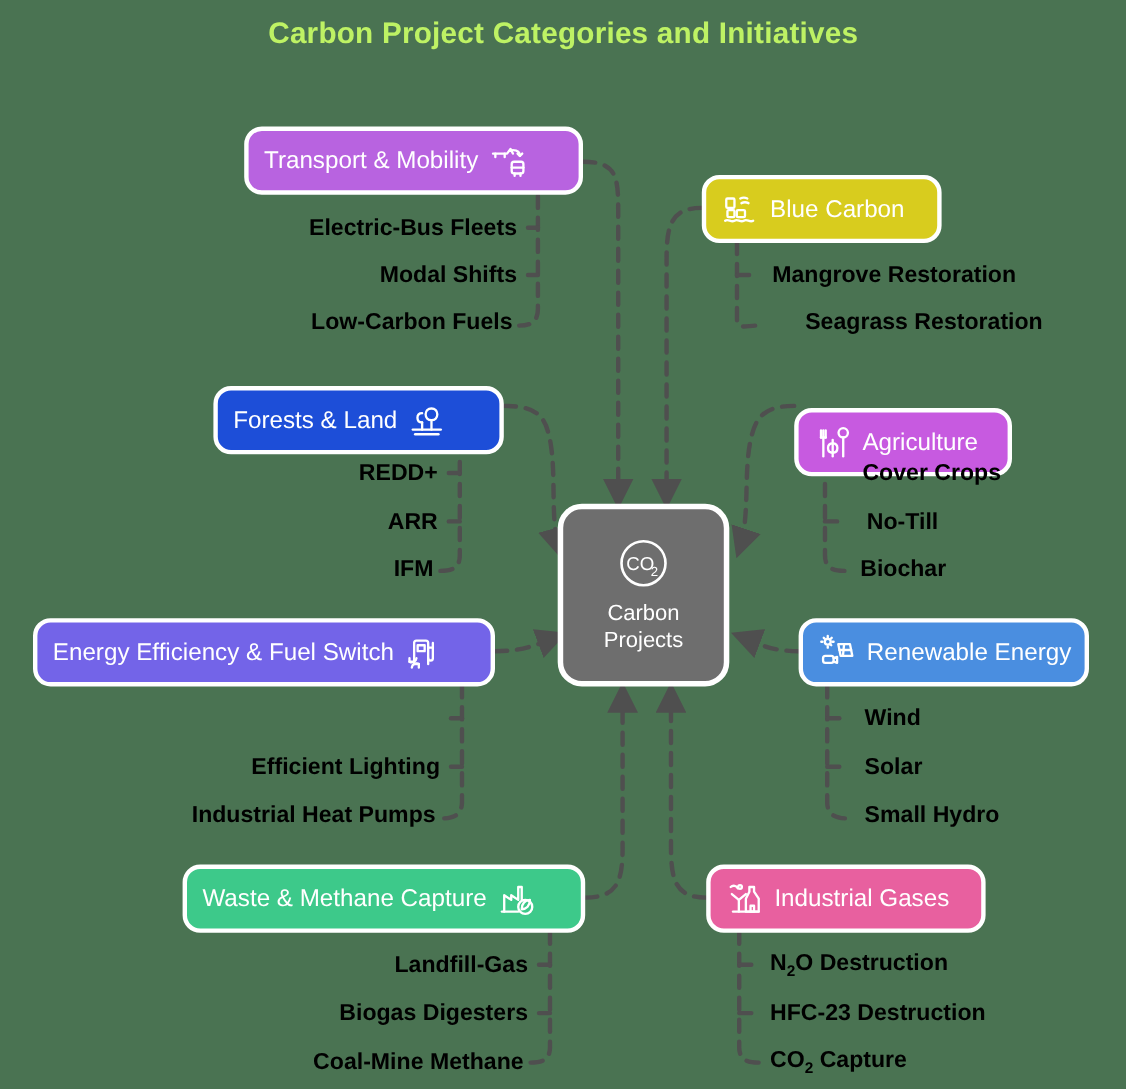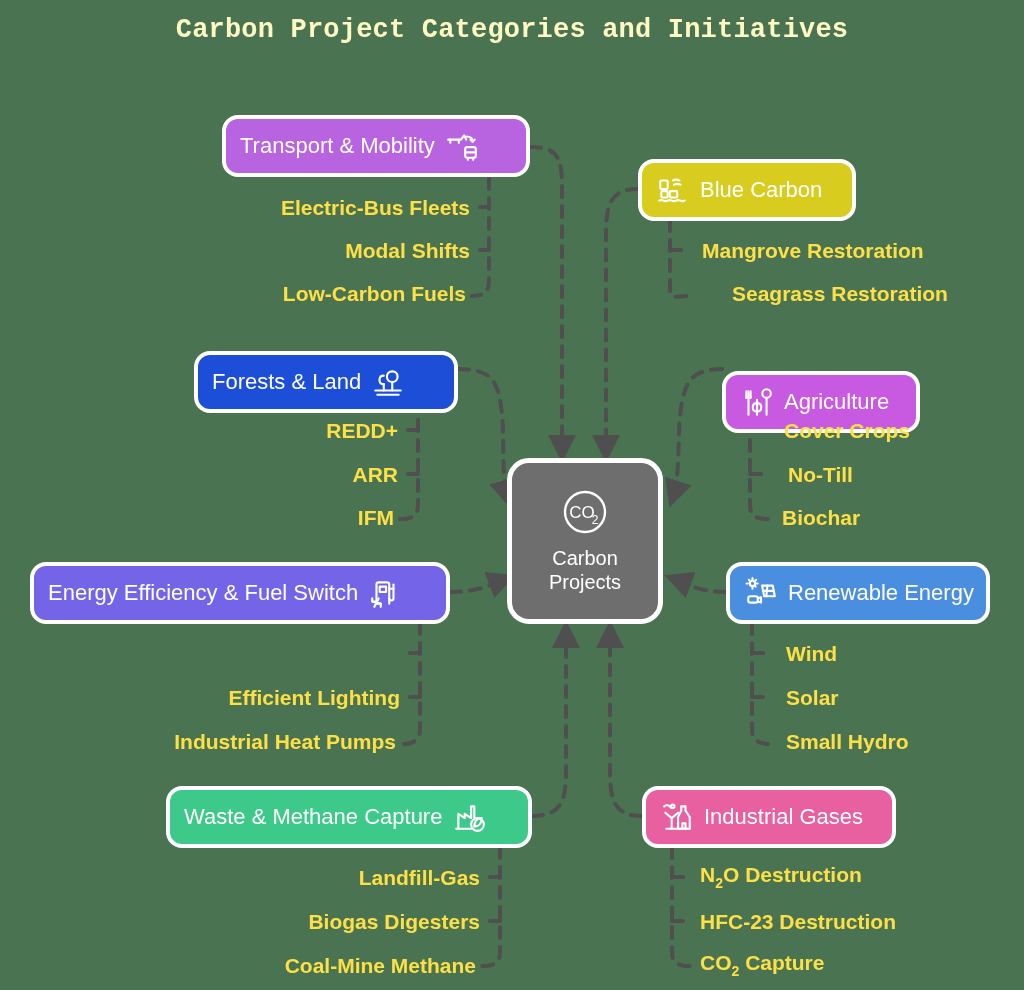--- a/index.html
+++ b/index.html
@@ -10,23 +10,22 @@
     overflow:hidden;
     position:relative;
   }
   #stage{position:absolute;inset:0;width:1024px;height:990px;}
   #wires{position:absolute;left:0;top:0;width:1024px;height:990px;pointer-events:none;}
 
   .title{
     position:absolute;top:15px;left:0;width:1024px;
     text-align:center;
     font-size:27px;font-weight:bold;
-    color:#fef9c3;
+    color:#bef264;
     letter-spacing:.2px;
-    font-family:Liberation Mono, monospace;
   }
 
   
   .center-node{
     position:absolute;left:507px;top:458px;
     width:156px;height:166px;
     background:#6e6e6e;
     border:5px solid #ffffff;
     border-radius:22px;
     box-sizing:border-box;
@@ -53,21 +52,21 @@
   }
   .node .lbl{color:#ffffff;font-size:22px;font-weight:400;line-height:1;}
   .node .nico{width:34px;height:34px;flex:none;display:block;}
   .node.icon-right{flex-direction:row;}
   .node.icon-left .nico{order:0}
   .node.icon-right .lbl{order:0}
 
   
   .sub{
     position:absolute;
-    color:#fde047;
+    color:#000000;
     font-size:21px;
     font-weight:bold;
     line-height:1;
     white-space:nowrap;
   }
   .sub.r{transform:translate(-100%,-50%);}
   .sub.l{transform:translate(0,-50%);}
   .sub sub{font-size:14px;}
 </style>
 </head>

